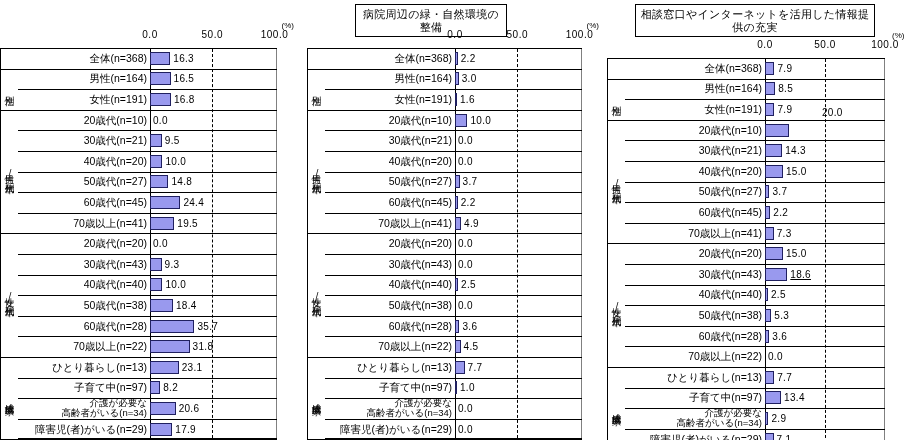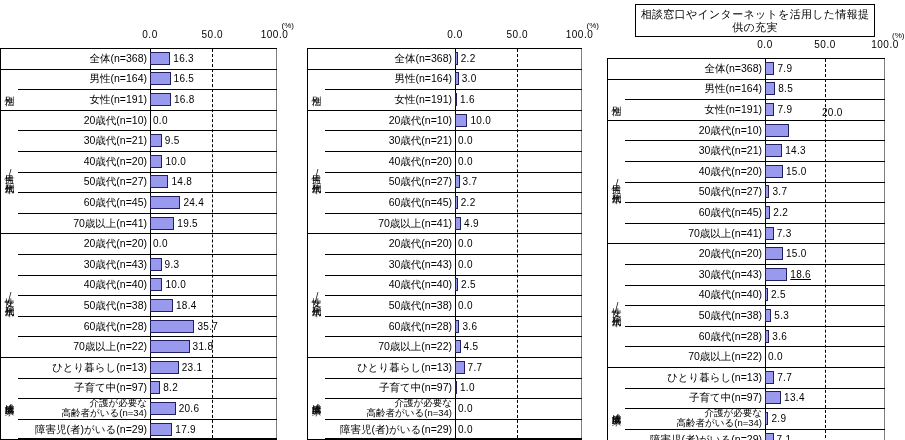--- a/index.html
+++ b/index.html
@@ -243,20 +243,21 @@
       <div class="grouplabel" style="left: 2px; top: 109.8px; width: 14px; height: 123.6px;">男性/年代別</div>
       <div class="group-divider" style="left: 0px; top: 109.8px; width: 277px;"></div>
       <div class="grouplabel" style="left: 2px; top: 233.4px; width: 14px; height: 123.6px;">女性/年代別</div>
       <div class="group-divider" style="left: 0px; top: 233.4px; width: 277px;"></div>
       <div class="grouplabel" style="left: 2px; top: 357px; width: 14px; height: 82.4px;">家族構成</div>
       <div class="group-divider" style="left: 0px; top: 357px; width: 277px;"></div>
       <div class="group-divider" style="left: 0px; top: 439.4px; width: 277px;"></div>
       <div class="group-vline" style="left: 0px; top: 48px; height: 391.4px;"></div>
     </div>
     <div class="panel" style="left: 0px; width: 905px;">
+      <div class="title-box" style="left: 355px; top: 4px; width: 152px;">病院周辺の緑・自然環境の整備</div>
       <div class="axis" style="left: 0px; top: 29px; width: 905px;">
         <span class="tick" style="left: 455px;">0.0</span>
         <span class="tick" style="left: 517.25px;">50.0</span>
         <span class="tick" style="left: 579.5px;">100.0</span>
       </div>
       <div class="pct-mark" style="left: 586.5px; top: 21px;">(%)</div>
       <div class="plot" style="left: 325px; top: 48px; width: 257px; height: 391.4px;">
         <div class="plot-right-edge" style="left: 256px;"></div>
         <div class="axis-zero-line" style="left: 130px;"></div>
         <div class="gridline-dashed" style="left: 192.25px;"></div>

